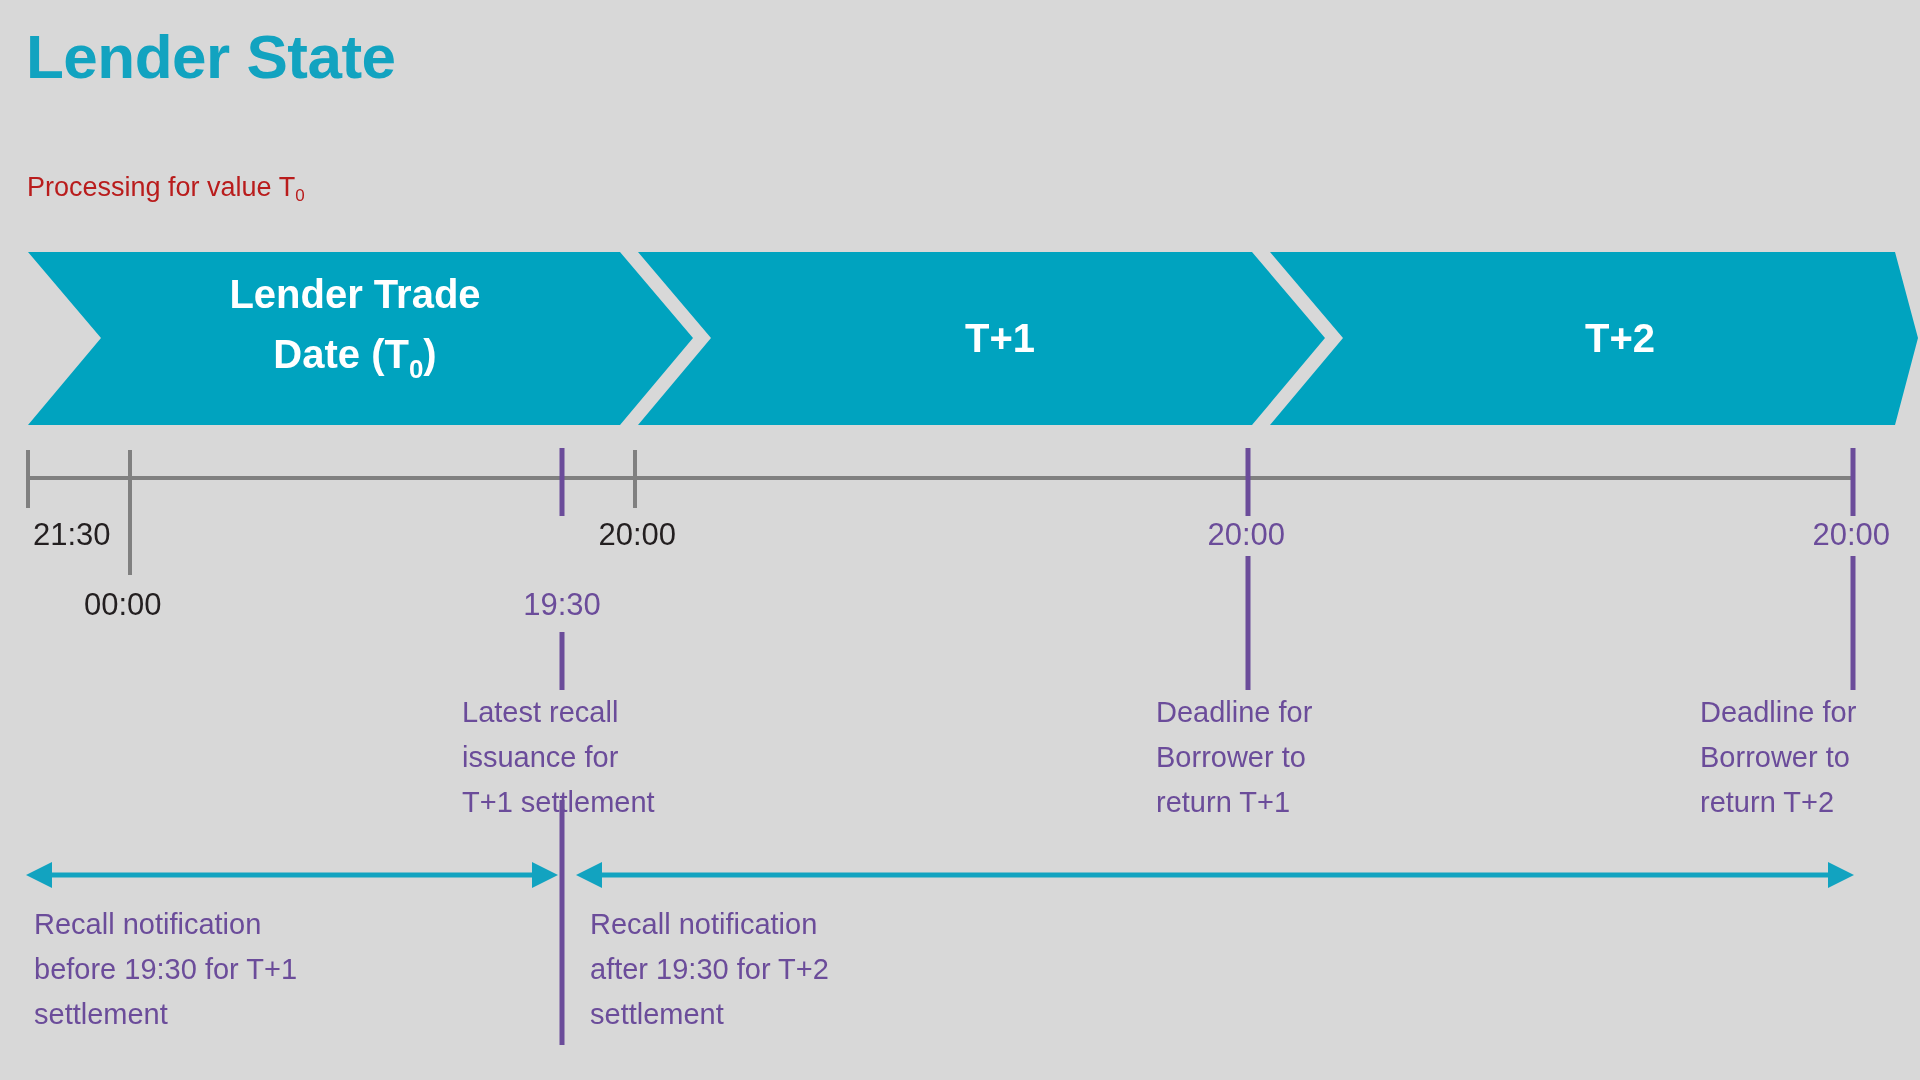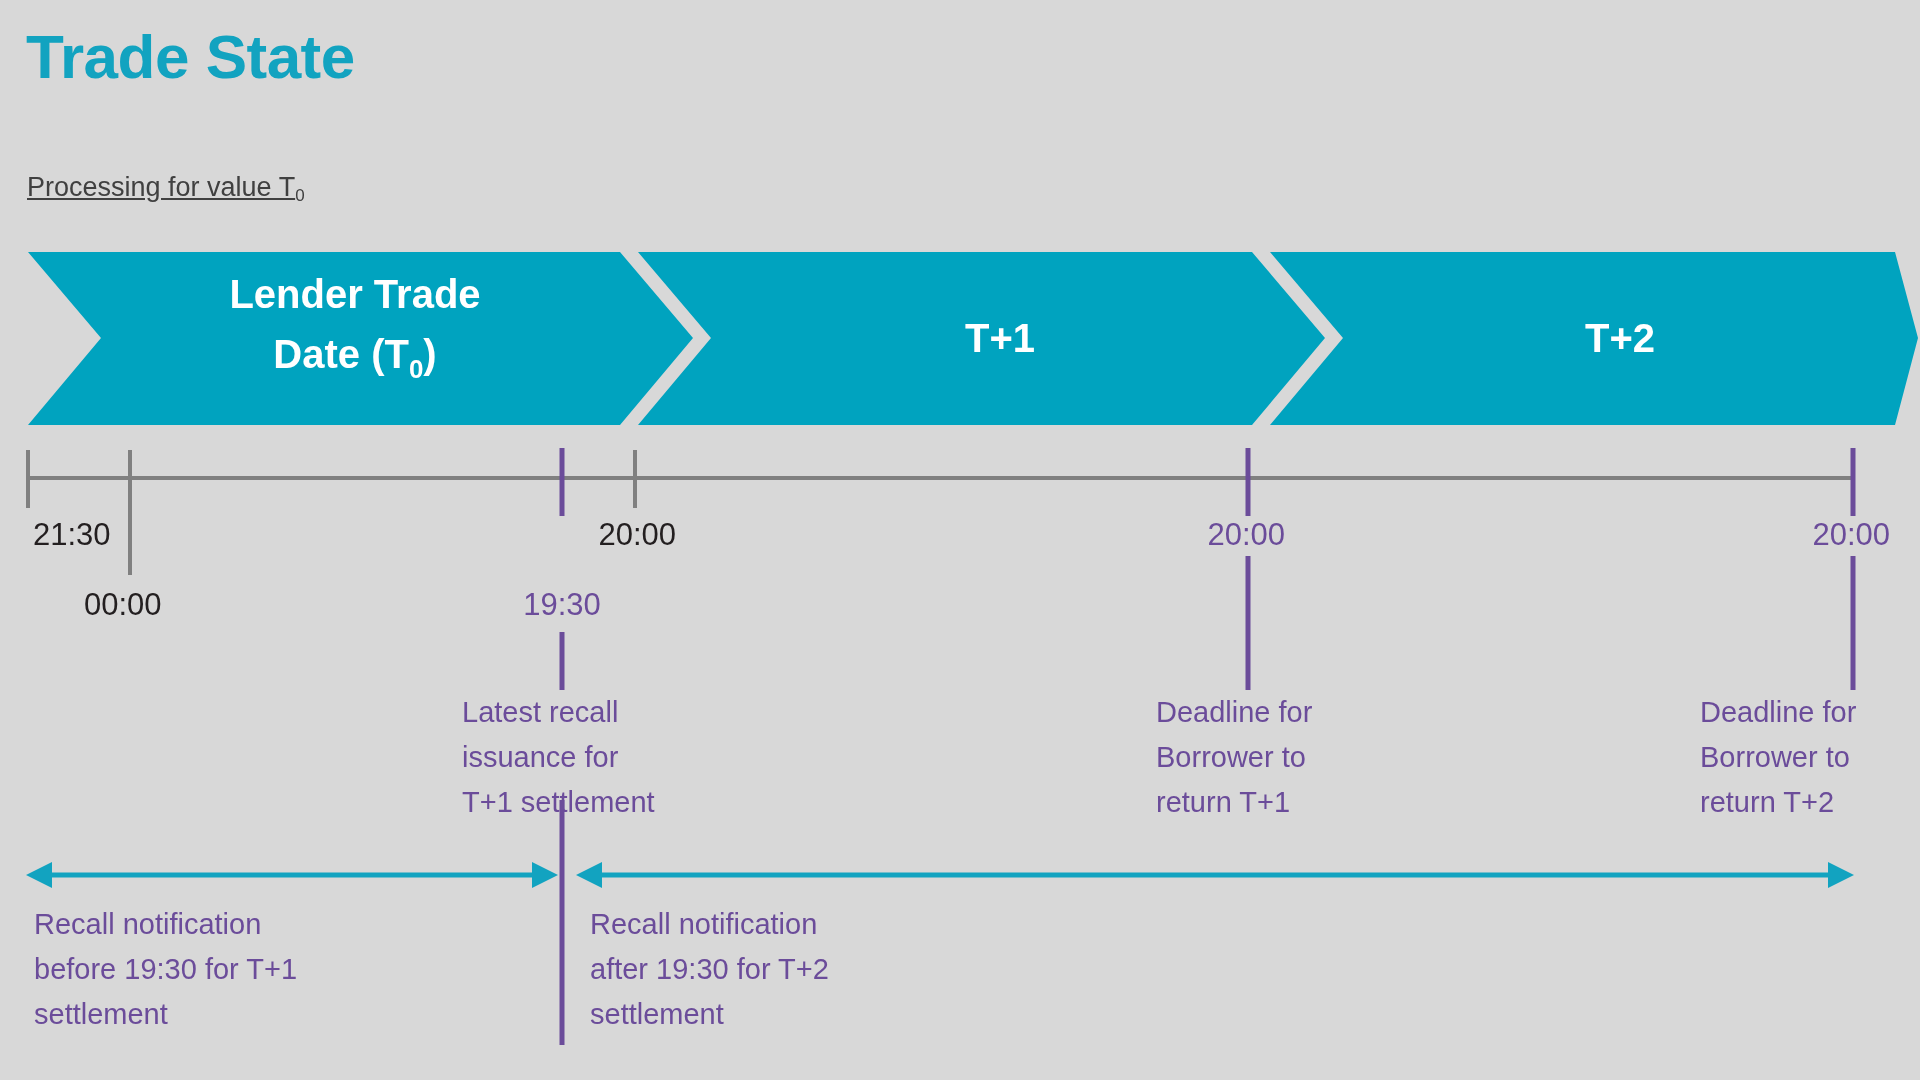--- a/index.html
+++ b/index.html
@@ -30,23 +30,22 @@
     color: #12A3C0;
     letter-spacing: -0.5px;
     line-height: 1.05;
     white-space: nowrap;
   }
   .subtitle {
     position: absolute;
     left: 27px;
     top: 172px;
     font-size: 27px;
-    color: #404040;
+    color: #b91c1c;
     white-space: nowrap;
-    text-decoration: underline;
   }
   .subtitle sub {
     font-size: 17px;
     vertical-align: baseline;
     position: relative;
     top: 5px;
   }
   svg.diagram {
     position: absolute;
     left: 0;
@@ -73,21 +72,21 @@
   .anno-purple {
     fill: #6B4C9A;
     font-size: 29px;
   }
 </style>
 </head>
 <body>
 
 <div id="stage">
 
-  <div class="page-title">Trade State</div>
+  <div class="page-title">Lender State</div>
 
   <div class="subtitle"><span>Processing for value T</span><sub>0</sub></div>
 
   <svg class="diagram" width="1920" height="1080" viewBox="0 0 1920 1080">
 
     <g>
 
       <polygon fill="#00A3BF" points="28,252 620,252 693,338 620,425 28,425 101,338"></polygon>
       <text class="chev-label" x="355" y="308">Lender Trade</text>
       <text class="chev-label" x="355" y="368"><tspan>Date (T</tspan><tspan class="chev-sub" dy="10">0</tspan><tspan dy="-10">)</tspan></text>

